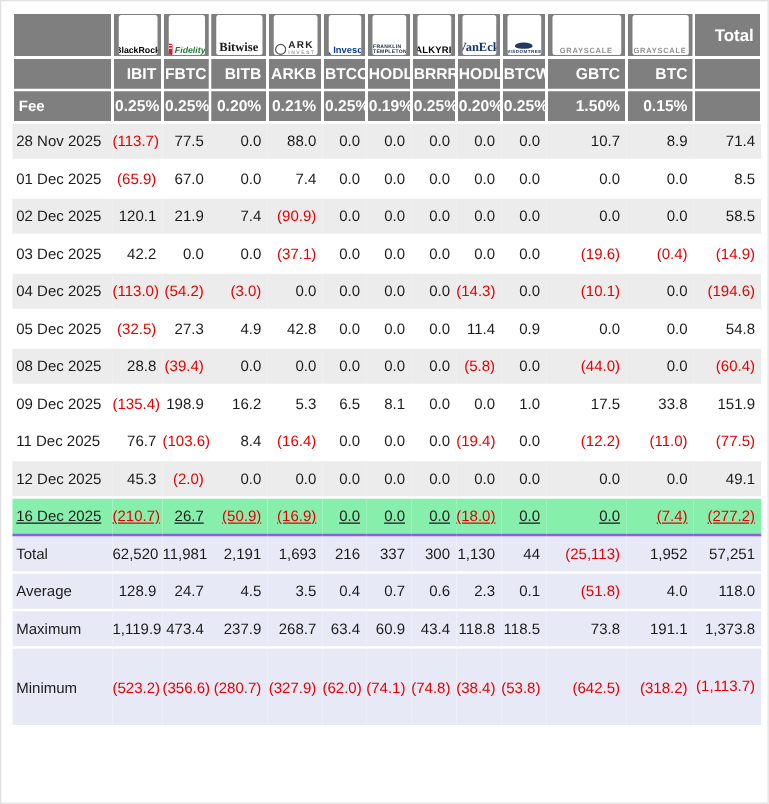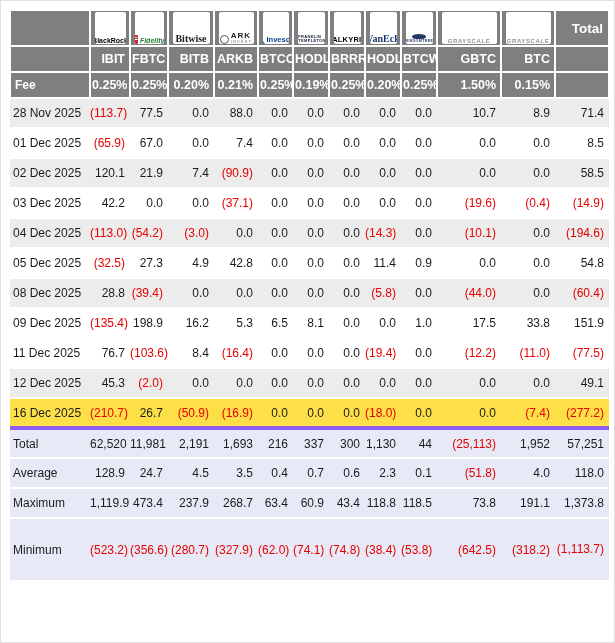--- a/index.html
+++ b/index.html
@@ -51,21 +51,21 @@
   .lg-grayscale{font-size:6px;color:#909090;font-weight:600;letter-spacing:.6px;}
   
   tbody td{
     font-size:12px;color:#1b1b1b;text-align:right;padding:0 5px 0 0;
     border-top:2px solid #ffffff;vertical-align:middle;white-space:nowrap;
   }
   tbody tr{height:30px;}
   tbody td.row-label{text-align:left;padding:0 0 0 3px;}
   tr.stripe td{background:#ececec;}
   tr.plain td{background:#ffffff;}
-  tr.green td{background:#fde047;border-bottom:4px solid #8b5cf6;}
+  tr.green td{background:#86efac;border-bottom:2px solid #8b5cf6;text-decoration:underline;}
   tr.summary td{background:#e7eaf6;}
   td.neg{color:#e60000;}
   tr.tall{height:62px;}
   td.wrap{white-space:normal;word-break:break-all;line-height:1.6;}
 </style>
 </head>
 <body>
 
 <div class="frame">
   <table>

